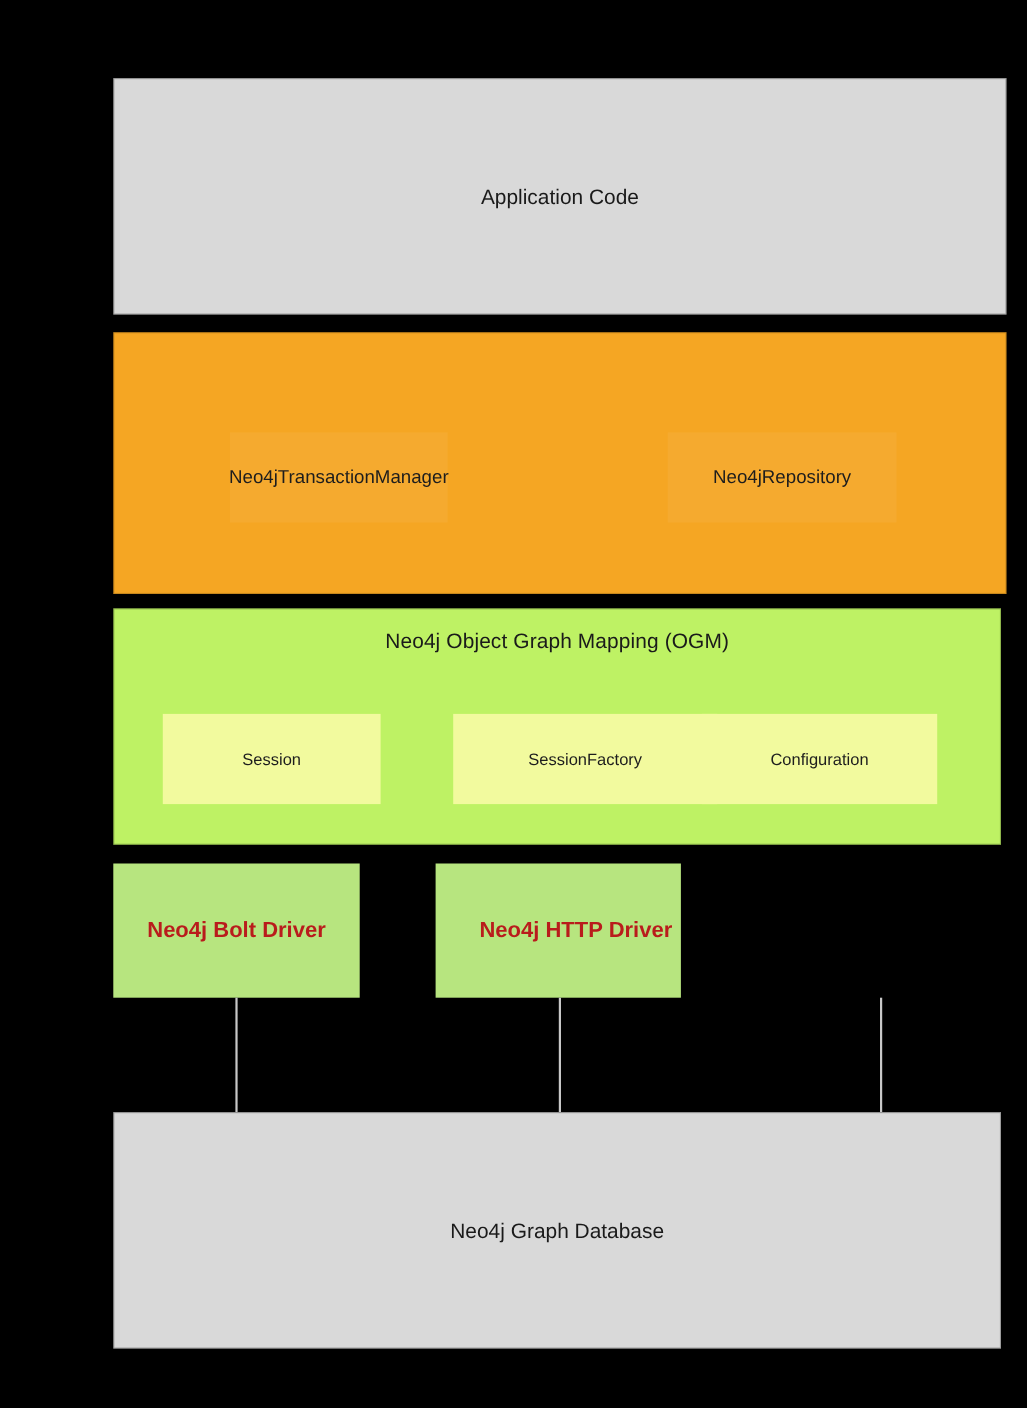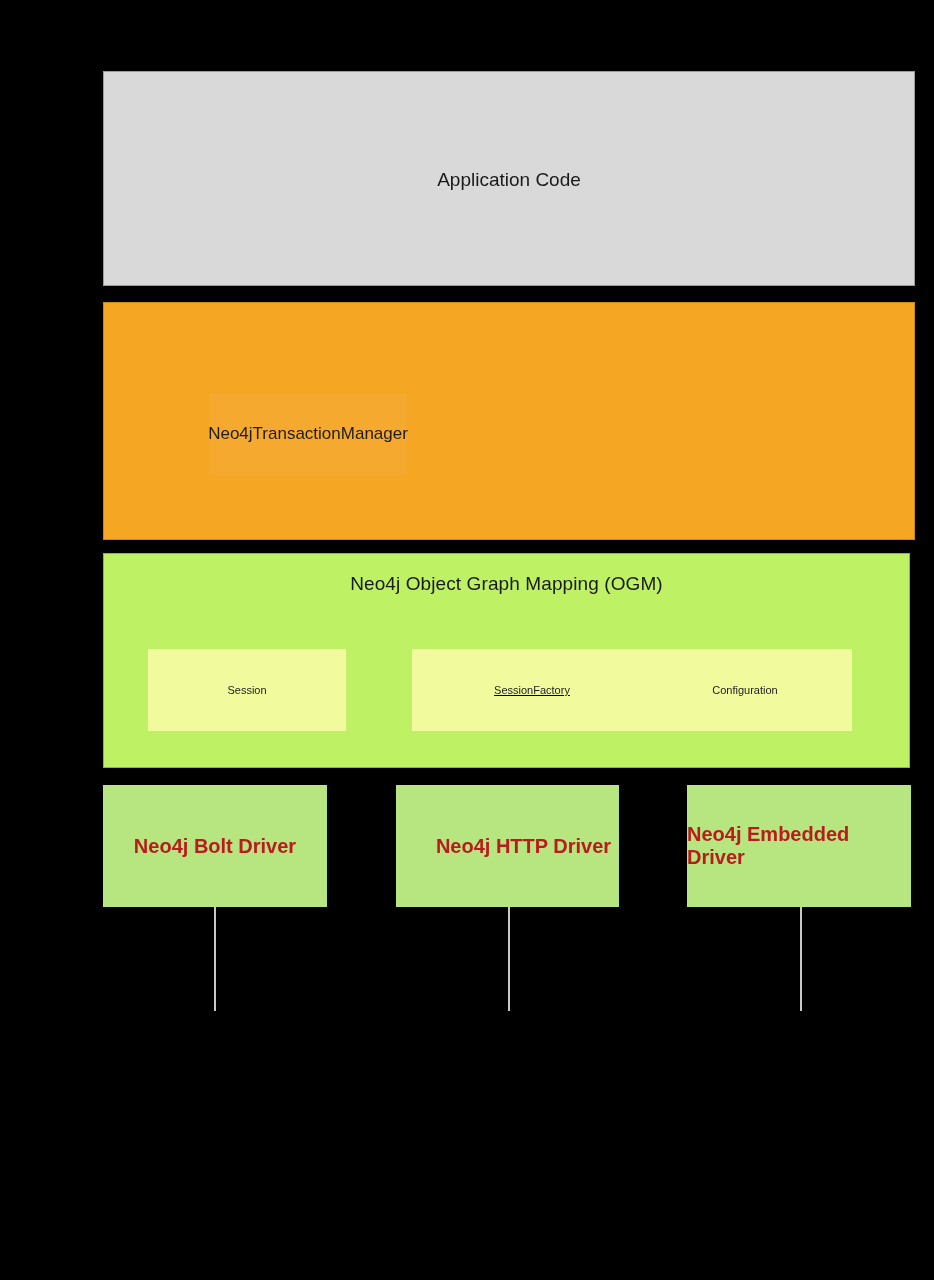--- a/index.html
+++ b/index.html
@@ -101,25 +101,25 @@
   .ogm-box {
     position: absolute;
     top: 95px;
     height: 82px;
     background: #f2fa9e;
     display: flex;
     align-items: center;
     justify-content: center;
   }
   .ogm-box span {
-    font-size: 11px;
+    font-size: 15px;
     color: #1d1d1d;
   }
   .ogm-box.b1 { left: 44px;  width: 198px; }
-  .ogm-box.b2 { left: 308px; width: 240px; text-decoration: underline; }
+  .ogm-box.b2 { left: 308px; width: 240px; }
   .ogm-box.b3 { left: 534px; width: 214px; }
 
   
   .driver {
     position: absolute;
     top: 785px;
     height: 122px;
     background: #b7e57f;
     display: flex;
     align-items: center;
@@ -166,20 +166,23 @@
 <div id="diagram">
 
   <div class="layer app-code">
     <div class="center-label">Application Code</div>
   </div>
 
   <div class="layer sdn">
     <div class="sdn-inner box-a">
       <span>Neo4jTransactionManager</span>
     </div>
+    <div class="sdn-inner box-b">
+      <span>Neo4jRepository</span>
+    </div>
   </div>
 
   <div class="layer ogm">
     <div class="layer-title">Neo4j Object Graph Mapping (OGM)</div>
     <div class="ogm-box b1">
       <span>Session</span>
     </div>
     <div class="ogm-box b2">
       <span>SessionFactory</span>
     </div>
@@ -187,22 +190,22 @@
       <span>Configuration</span>
     </div>
   </div>
 
   <div class="driver d1">
     <span>Neo4j Bolt Driver</span>
   </div>
   <div class="driver d2">
     <span>Neo4j HTTP Driver</span>
   </div>
-  <div class="driver d3">
-    <span>Neo4j Embedded Driver</span>
-  </div>
 
   <div class="connector c1"></div>
   <div class="connector c2"></div>
   <div class="connector c3"></div>
 
+  <div class="layer graph-db">
+    <div class="center-label">Neo4j Graph Database</div>
+  </div>
 
 </div>
 
 </body></html>

